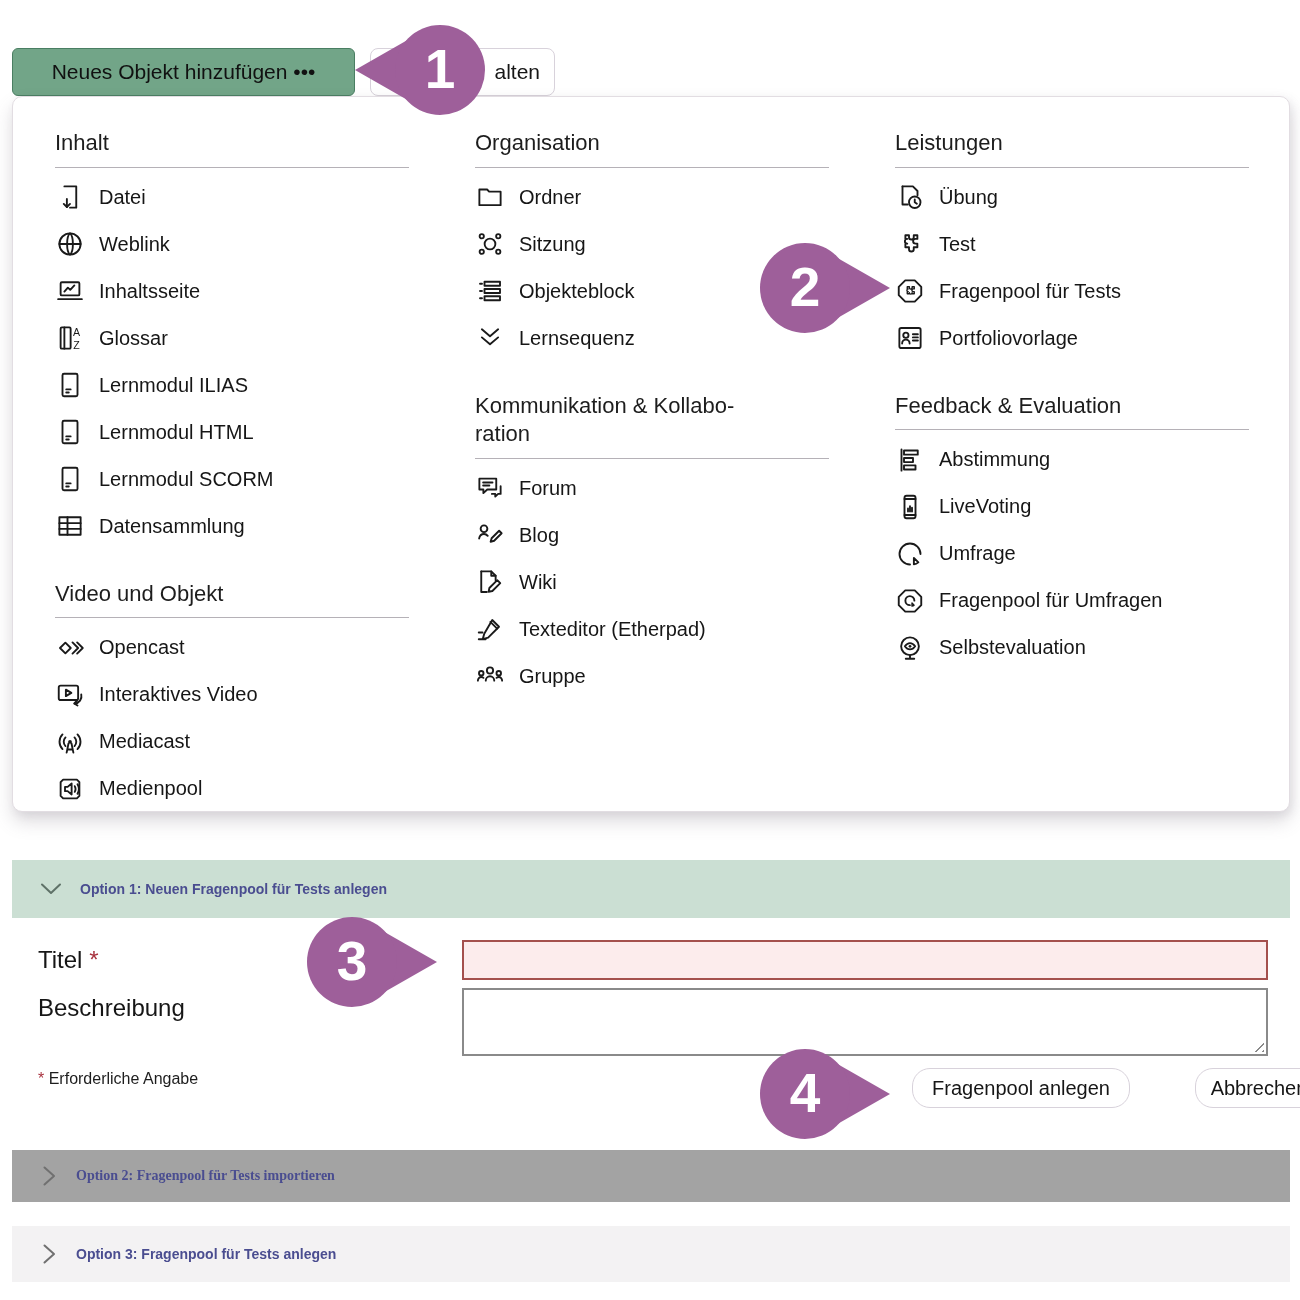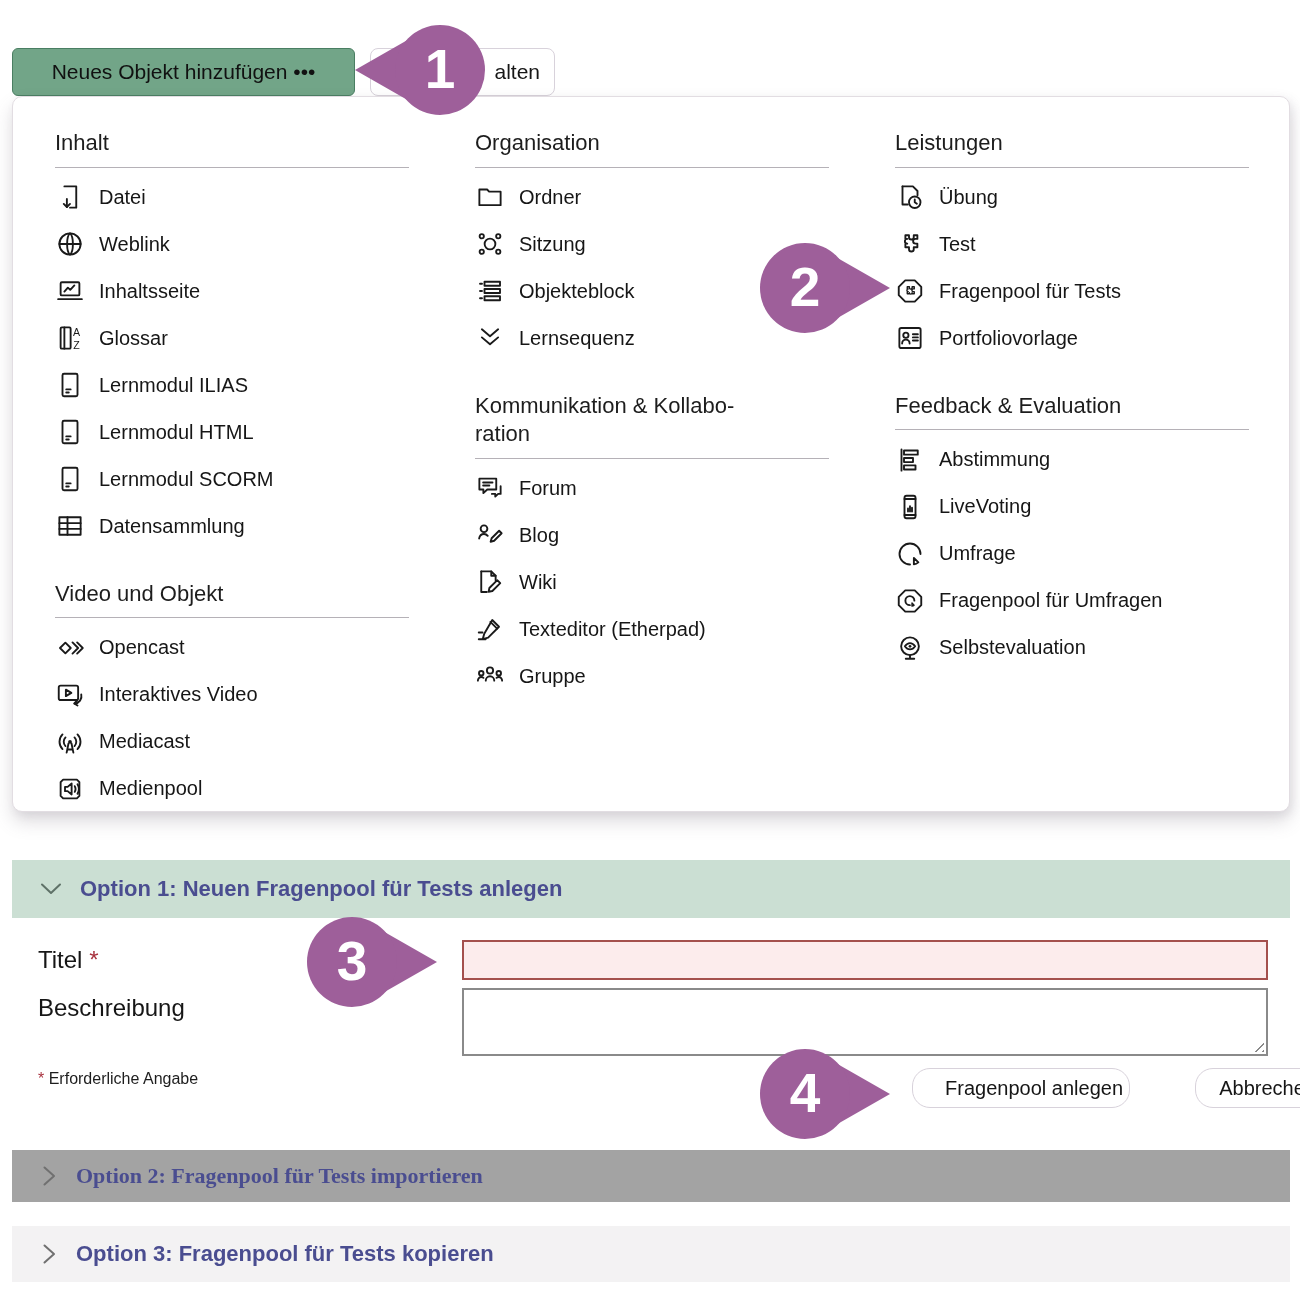--- a/index.html
+++ b/index.html
@@ -31,38 +31,38 @@
   .menu-item .icon svg{width:30px;height:30px;}
 
   
   .callout{position:absolute;width:135px;height:90px;z-index:50;pointer-events:none;}
   .callout svg{width:135px;height:90px;display:block;}
 
   
   .bar{position:absolute;left:12px;width:1278px;display:flex;align-items:center;gap:16px;
        padding-left:26px;box-sizing:border-box;cursor:pointer;}
   .bar .chev{display:inline-flex;flex:none;}
-  .bar .bar-title{font-size:22px;font-weight:700;color:#4A4D90;}
+  .bar .bar-title{font-size:14px;font-weight:700;color:#4A4D90;}
   .bar-open{top:840px;height:58px;background:#CBDFD3;}
   .bar-closed1{top:1130px;height:52px;background:#a3a3a3;font-family:Liberation Serif, serif;}
   .bar-closed2{top:1206px;height:56px;background:#F3F2F3;}
 
   .form-label{position:absolute;left:38px;font-size:24px;color:#161616;line-height:40px;}
   .req{color:#A8323E;}
   .input-title{position:absolute;left:462px;top:920px;width:806px;height:40px;box-sizing:border-box;
                background:#FCECEC;border:2px solid #A4504D;font-family:inherit;font-size:19px;padding:0 8px;}
   .textarea-wrap{position:absolute;left:462px;top:968px;width:806px;height:68px;}
   .textarea-wrap textarea{width:100%;height:100%;box-sizing:border-box;resize:none;
                border:2px solid #8A8A8A;background:#fff;font-family:inherit;font-size:19px;padding:4px 8px;}
   .textarea-wrap::after{content:'';position:absolute;right:4px;bottom:4px;width:12px;height:12px;
                background:repeating-linear-gradient(135deg,#8a8a8a 0 1.5px,transparent 1.5px 5px);
                clip-path:polygon(100% 0,100% 100%,0 100%);pointer-events:none;}
   .required-note{position:absolute;left:38px;top:1050px;font-size:16px;color:#1d1d1d;}
   .btn-form{position:absolute;top:1048px;height:40px;background:#fff;border:1.5px solid #D8D2DB;
-            border-radius:18px;font-family:inherit;font-size:20px;color:#161616;cursor:pointer;text-align:right;}
+            border-radius:18px;font-family:inherit;font-size:20px;color:#161616;cursor:pointer;}
   .btn-submit{left:912px;width:218px;}
   .btn-cancel{left:1195px;width:128px;}
 </style>
 </head>
 <body>
 
 <div class="screen">
 
   <button class="btn-add">Neues Objekt hinzufügen •••</button>
   <button class="btn-secondary">alten</button>
@@ -467,15 +467,15 @@
         </svg>
     </span>
     <span class="bar-title">Option 2: Fragenpool für Tests importieren</span>
   </div>
   <div class="bar bar-closed2">
     <span class="chev">
       <svg width="22" height="26" viewBox="0 0 22 26" fill="none" stroke="#707070" stroke-width="2" stroke-linecap="round" stroke-linejoin="round">
           <path d="M6.5 4.5L16 13 6.5 21.5"></path>
         </svg>
     </span>
-    <span class="bar-title">Option 3: Fragenpool für Tests kopieren</span>
+    <span class="bar-title">Option 3: Fragenpool für Tests anlegen</span>
   </div>
 </div>
 
 </body></html>

